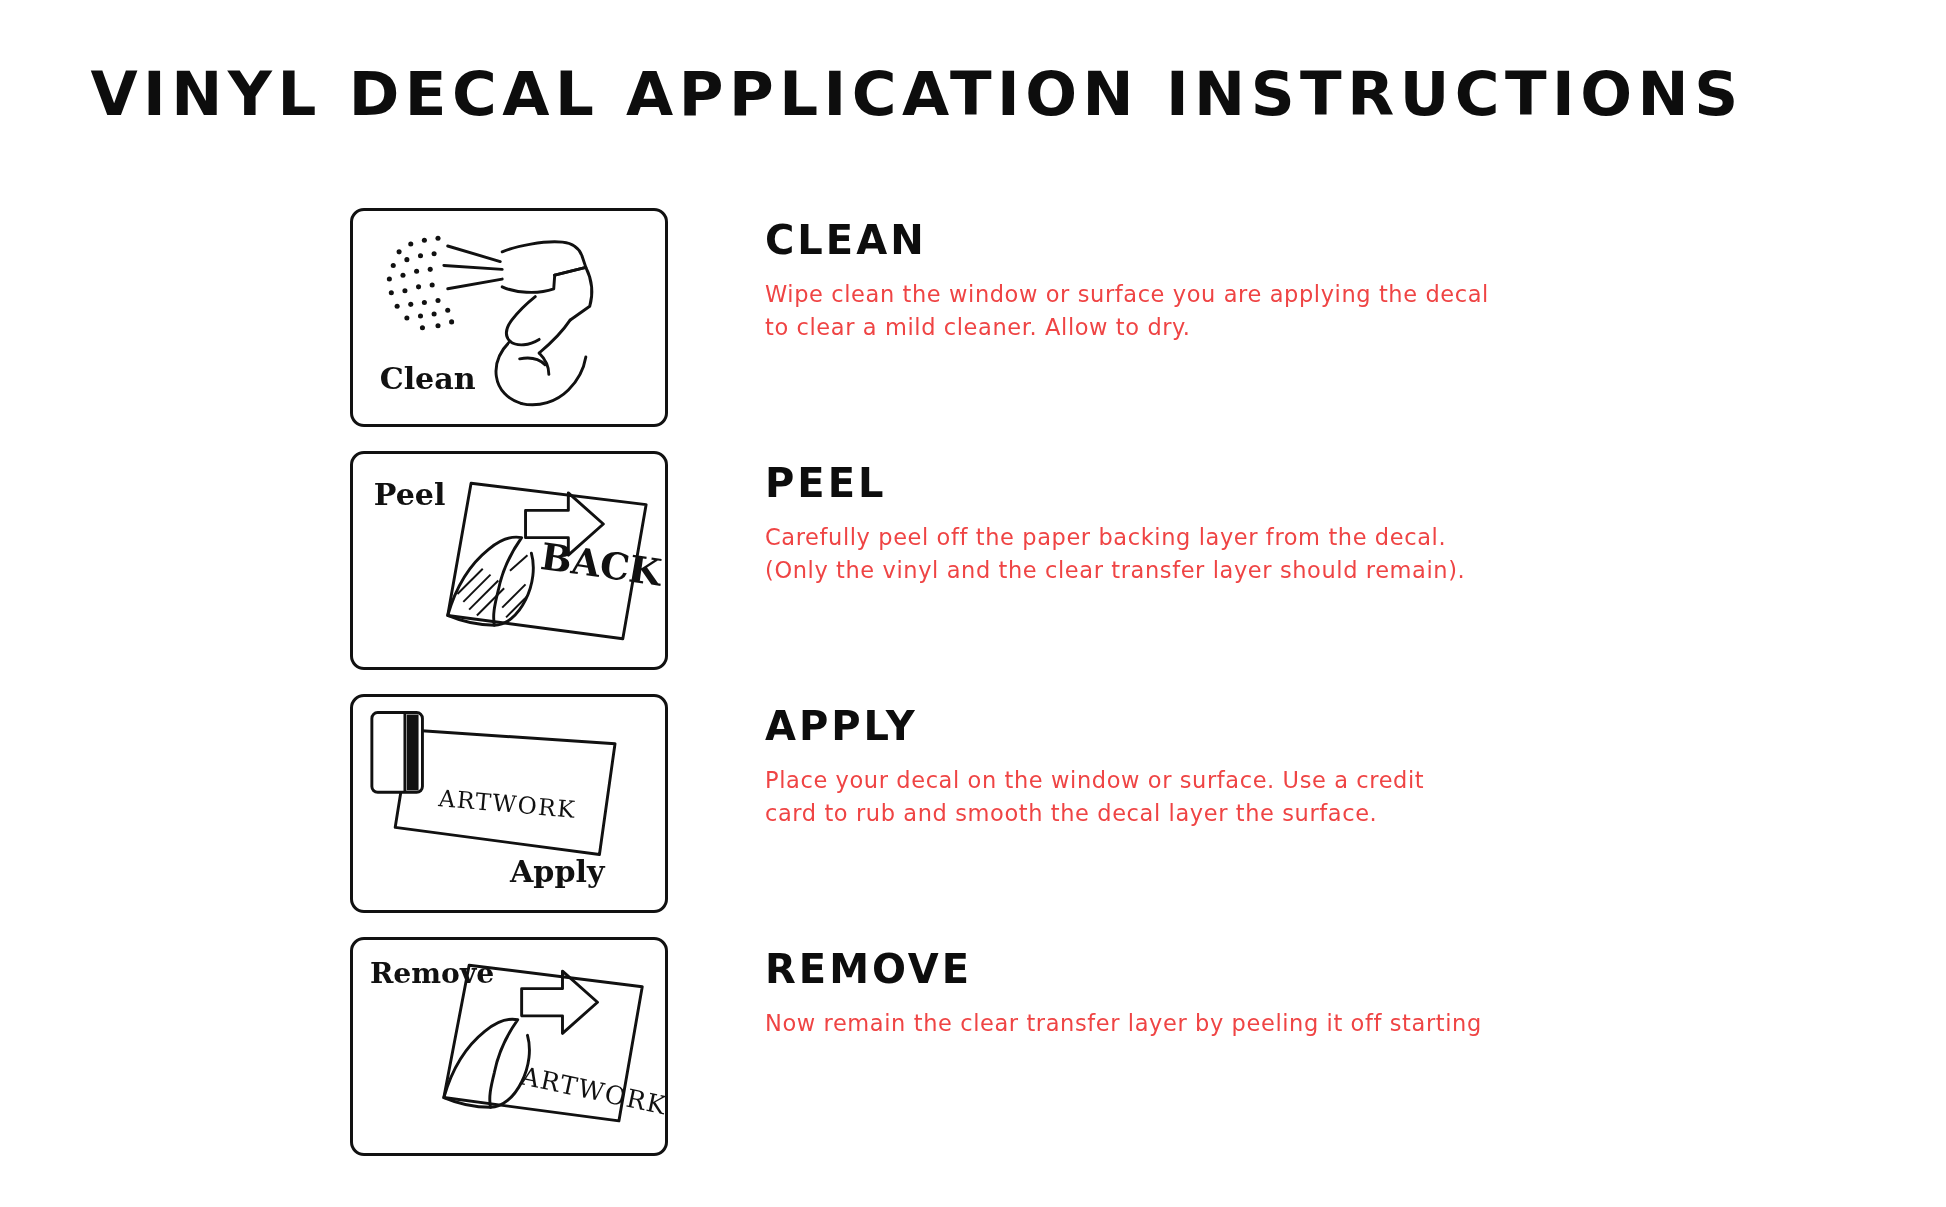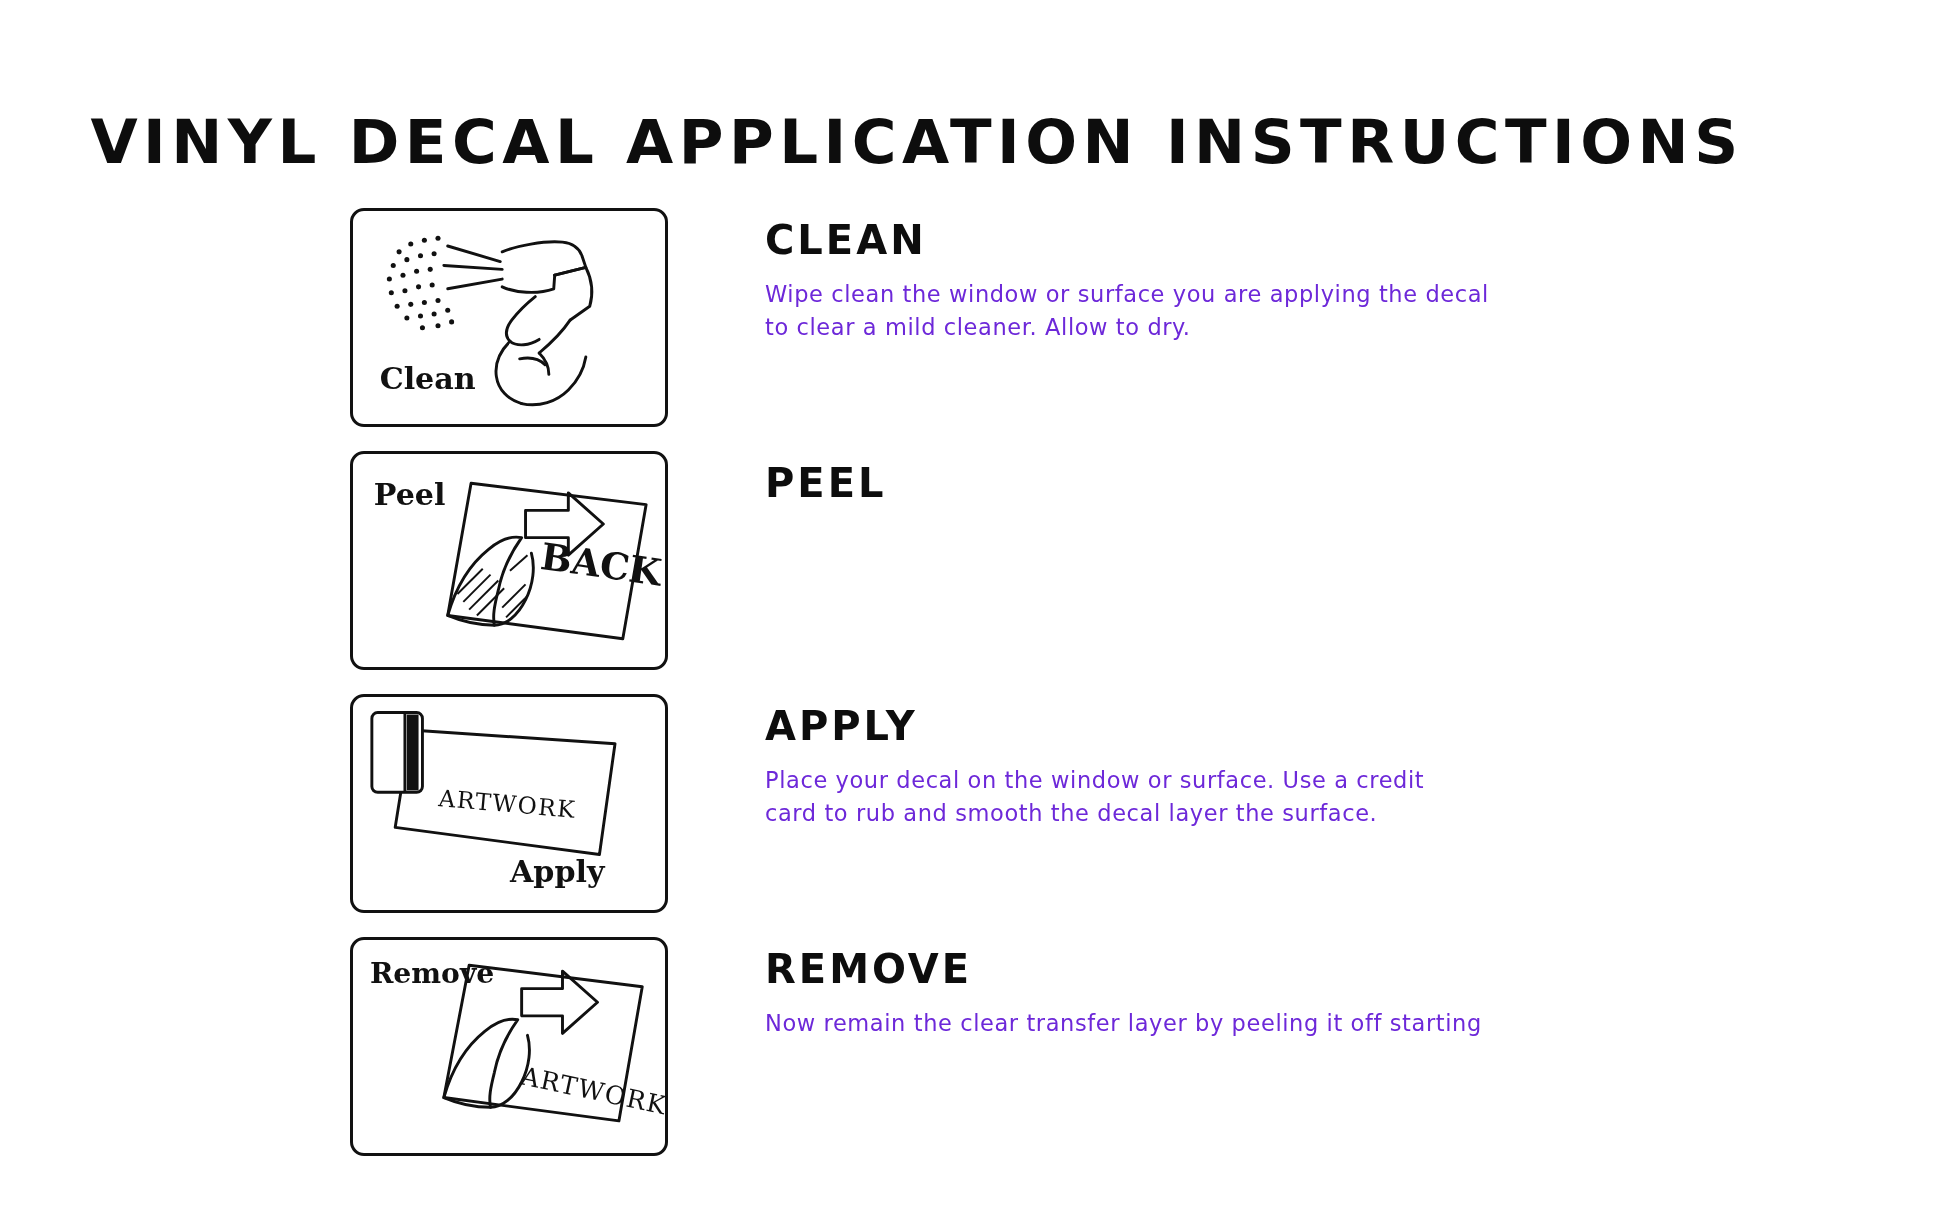--- a/index.html
+++ b/index.html
@@ -25,21 +25,20 @@
     left: 0;
     top: 58px;
     width: 1834px;
     text-align: center;
     font-family: "DejaVu Sans", sans-serif;
     font-size: 61px;
     font-weight: 700;
     letter-spacing: 5.5px;
     color: #0d0d0d;
     white-space: nowrap;
-    margin-top: 48px;
   }
   .steps {
     position: absolute;
     left: 350px;
     top: 208px;
     width: 1300px;
   }
   .step {
     position: relative;
     height: 243px;
@@ -76,21 +75,21 @@
     color: #0d0d0d;
     line-height: 1.1;
     margin: 0 0 16px 0;
   }
   .step-body {
     font-family: "DejaVu Sans", sans-serif;
     font-size: 22.5px;
     font-weight: 400;
     letter-spacing: 0.6px;
     line-height: 1.48;
-    color: #6d28d9;
+    color: #ef4444;
     margin: 0;
     max-width: 860px;
   }
   .step-body span { display: block; }
   .label-serif {
     font-family: "DejaVu Serif", serif;
     font-weight: 700;
   }
 </style>
 </head>
@@ -188,20 +187,24 @@
             <path d="M152 158 L176 134"></path>
               <path d="M156 168 L178 146"></path>
             <path d="M160 120 L178 104"></path>
           </g>
           <text x="20" y="52" font-family="DejaVu Serif, serif" font-size="31" font-weight="700" fill="#111">Peel</text>
           <text x="190" y="118" font-family="DejaVu Serif, serif" font-size="38" font-weight="700" fill="#111" transform="rotate(8 190 118)">BACK</text>
         </svg>
       </div>
       <div class="step-text">
         <div class="step-title">PEEL</div>
+        <div class="step-body">
+          <span>Carefully peel off the paper backing layer from the decal.</span>
+          <span>(Only the vinyl and the clear transfer layer should remain).</span>
+        </div>
       </div>
     </div>
 
     <div class="step">
       <div class="thumb">
         <svg viewBox="0 0 318 219" xmlns="http://www.w3.org/2000/svg">
           <g fill="none" stroke="#111" stroke-width="3" stroke-linejoin="round" stroke-linecap="round">
 
             <path d="M58 34 L268 48 L252 162 L42 134 Z"></path>
 

